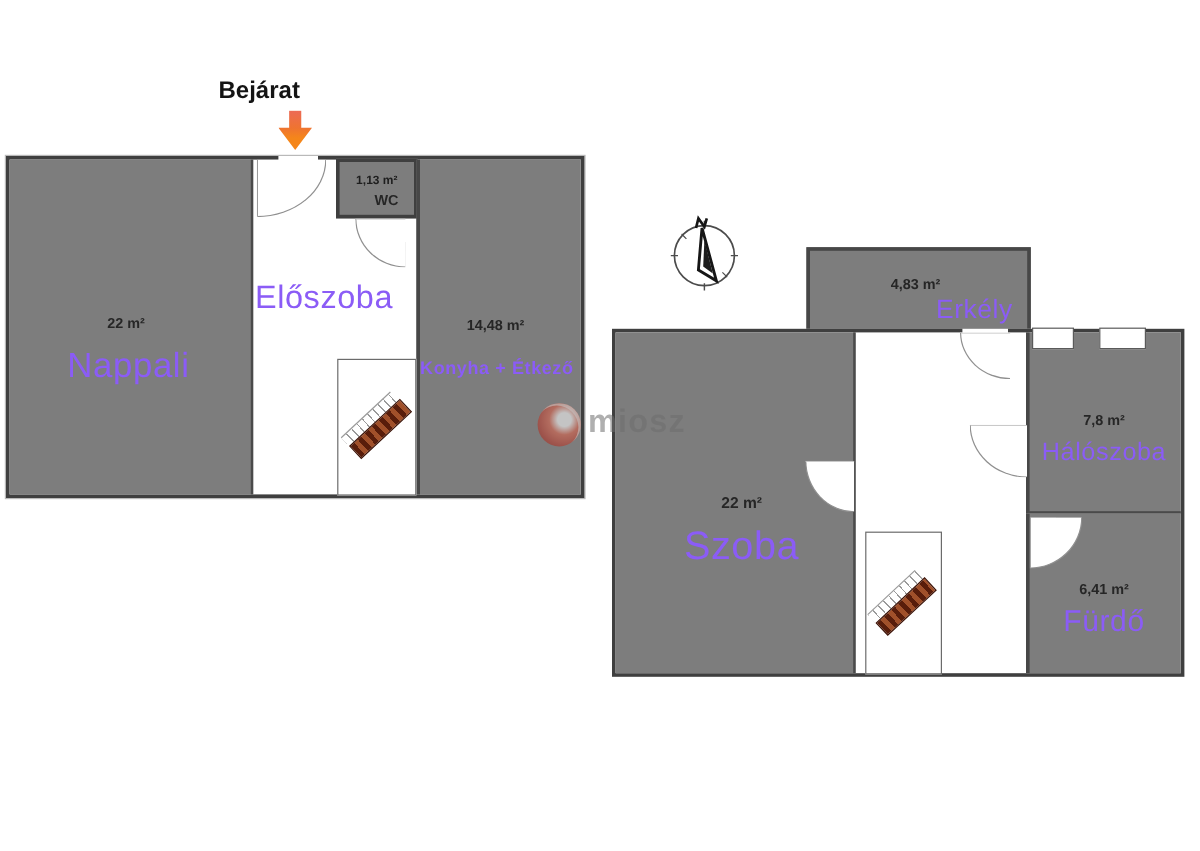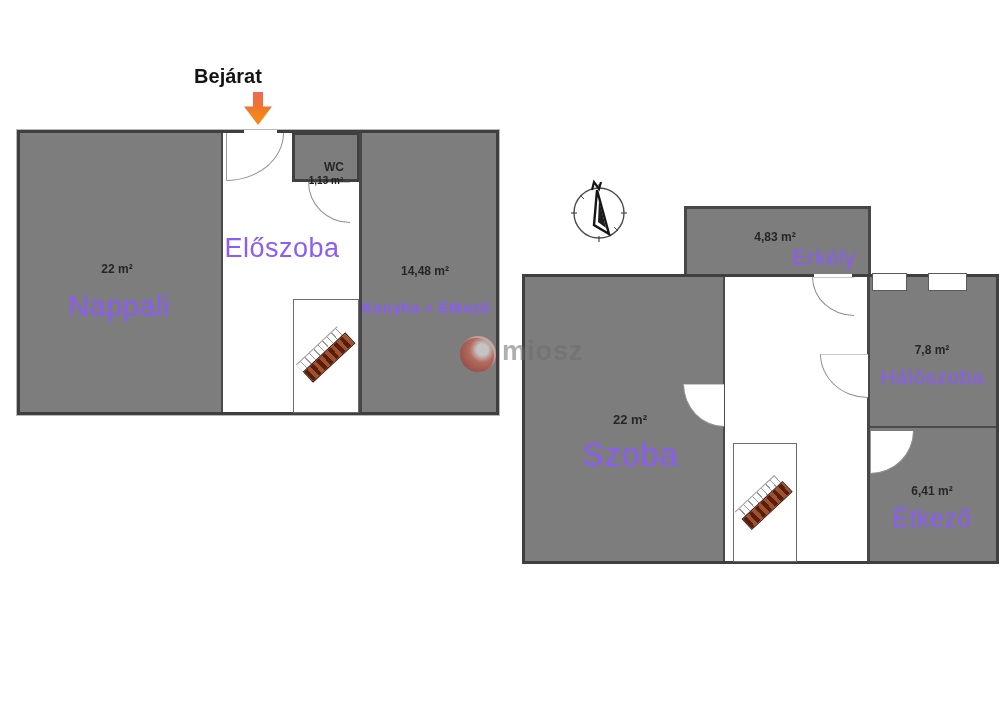--- a/index.html
+++ b/index.html
@@ -2,21 +2,21 @@
 <html><head>
 <meta charset="utf-8">
 <style>
   html,body { margin:0; padding:0; }
   body {
     width:1000px; height:709px; background:#ffffff; overflow:hidden;
     font-family:"Liberation Sans","DejaVu Sans",sans-serif; color:#1b1b1b;
     position:relative;
   }
   .abs { position:absolute; }
-  .canvas { position:absolute; left:12px; top:0; width:965px; height:709px; }
+  .canvas { position:absolute; left:0; top:0; width:965px; height:709px; }
 
   
   .plan-outline {
     position:absolute; background:#ffffff;
     border:3px solid #3f3f3f;
     box-shadow:0 0 0 1px #b9b9b9;
   }
   .room { position:absolute; background:#7d7d7d; }
   .room-border-r { border-right:2px solid #4a4a4a; }
   .room-border-l { border-left:3px solid #474747; }
@@ -109,21 +109,21 @@
     <div class="stairs-box" style="left:273px; top:166px; width:64px; height:112px;">
       <div class="stairs-icon" style="left:3px; top:42px; width:56px;">
         <div class="stairs-rail"></div>
         <div class="stairs-steps"></div>
       </div>
     </div>
 
     <div class="lbl area" style="left:97px; top:136px;">22 m²</div>
     <div class="lbl room-name" style="left:99px; top:173px;">Nappali</div>
     <div class="lbl room-name" style="left:262px; top:115px; font-size:27px;">Előszoba</div>
-    <div class="lbl area xs" style="left:306px; top:18px; color:#1e1e1e;margin-top:29px;">1,13 m²</div>
+    <div class="lbl area xs" style="left:306px; top:18px; color:#1e1e1e;">1,13 m²</div>
     <div class="lbl area" style="left:314px; top:34px;text-align:right;">WC</div>
     <div class="lbl area" style="left:405px; top:138px;">14,48 m²</div>
     <div class="lbl room-name sm" style="left:406px; top:174px;">Konyha + Étkező</div>
   </div>
 
 
   <svg class="compass" style="left:554px; top:178px;" width="66" height="68" viewBox="0 0 66 68">
     <circle cx="33" cy="35" r="25" fill="none" stroke="#4c4c4c" stroke-width="1.4"></circle>
     <line x1="33" y1="6" x2="33" y2="12" stroke="#4c4c4c" stroke-width="1.2"></line>
     <line x1="33" y1="58" x2="33" y2="64" stroke="#4c4c4c" stroke-width="1.2"></line>
@@ -162,21 +162,21 @@
           <div class="stairs-rail"></div>
           <div class="stairs-steps"></div>
         </div>
       </div>
 
       <div class="lbl area" style="left:105px; top:142px; font-size:13px;">22 m²</div>
       <div class="lbl room-name" style="left:105px; top:178px; font-size:33px;">Szoba</div>
       <div class="lbl area" style="left:407px; top:73px;">7,8 m²</div>
       <div class="lbl room-name md" style="left:407px; top:100px; font-size:21px;">Hálószoba</div>
       <div class="lbl area" style="left:407px; top:214px;">6,41 m²</div>
-      <div class="lbl room-name md" style="left:407px; top:241px; font-size:25px;">Étkező</div>
+      <div class="lbl room-name md" style="left:407px; top:241px; font-size:25px;">Fürdő</div>
     </div>
   </div>
 
 
   <div class="watermark" style="left:448px; top:336px;">
     <span class="wm-globe"></span>
     <span class="wm-text">miosz</span>
   </div>
 
 </div>

